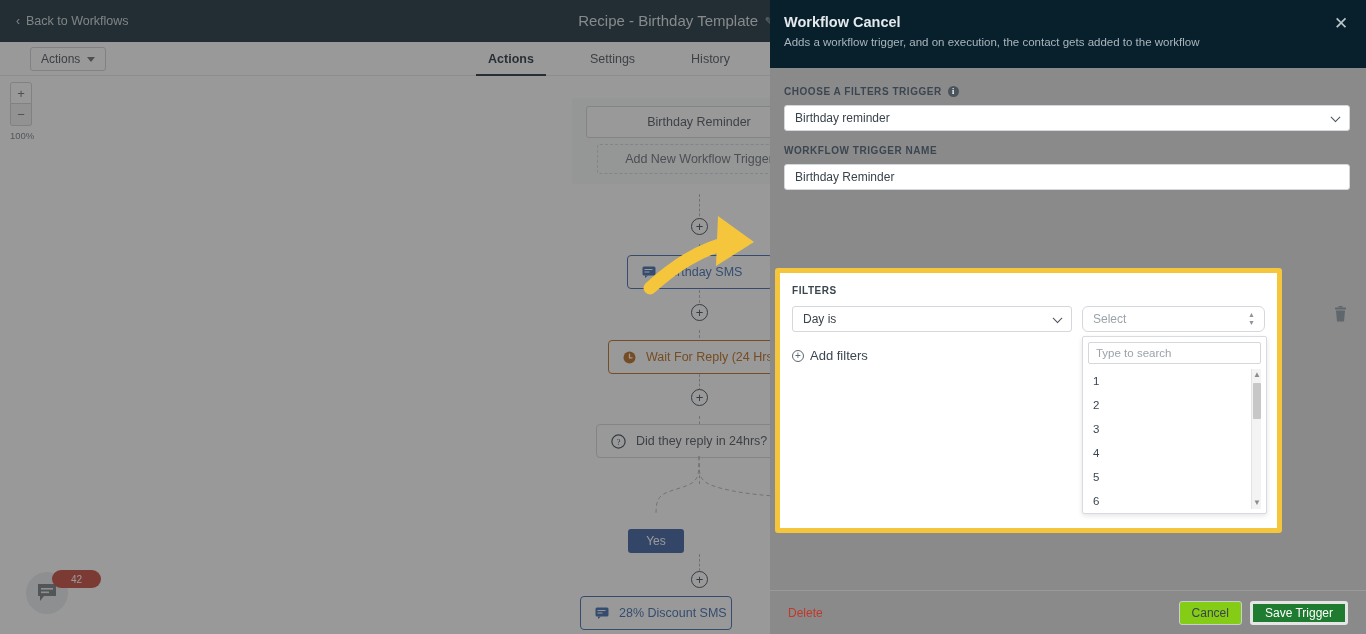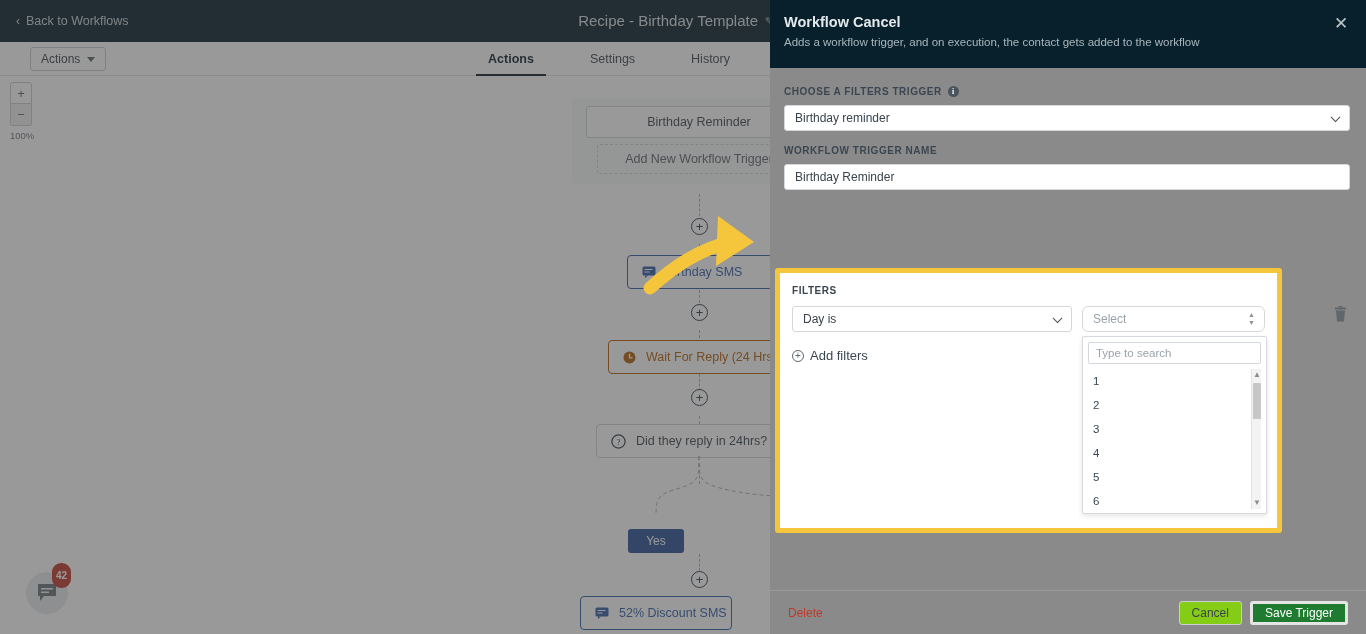--- a/index.html
+++ b/index.html
@@ -115,22 +115,22 @@
   .branch-svg { position: absolute; left: 560px; top: 380px; }
 
   .chat-bubble {
     position: absolute; left: 26px; bottom: 20px;
     width: 42px; height: 42px; border-radius: 50%;
     background: #e9eaec; display: flex; align-items: center; justify-content: center;
     cursor: pointer;
   }
   .chat-badge {
     position: absolute; left: 52px; bottom: 46px;
-    min-width: 18px; height: 25px; padding: 0 4px; border-radius: 9px;
-    background: #c0392b; color: #fff; font-size: 10px; font-weight: bold;
+    min-width: 18px; height: 18px; padding: 0 19px; border-radius: 9px;
+    background: #c0392b; color: #fff; font-size: 10px; font-weight: normal;
     display: flex; align-items: center; justify-content: center;
   }
 
   
   #dim-overlay {
     position: absolute; inset: 0; width: 1366px; height: 634px;
     background: rgba(60,60,60,0.52); pointer-events: none;
   }
 
   
@@ -383,21 +383,21 @@
 
     <div class="node sms" style="left:580px; top:520px; width:152px;">
       <span class="node-ico">
         <svg width="14" height="12" viewBox="0 0 14 12">
             <rect x="0.5" y="0.5" width="13" height="9" rx="1.5" fill="#2f5ea8"></rect>
             <path d="M3 9.5 L3 12 L6 9.5 Z" fill="#2f5ea8"></path>
             <rect x="2.5" y="3" width="8" height="1" fill="#fff"></rect>
             <rect x="2.5" y="5.5" width="5" height="1" fill="#fff"></rect>
           </svg>
       </span>
-      <span>52% Discount SMS</span>
+      <span>28% Discount SMS</span>
     </div>
 
     <div class="chat-bubble">
       <svg width="22" height="20" viewBox="0 0 22 20">
         <path d="M2 1 H20 V13 H8 L4 18 V13 H2 Z" fill="#6d7378"></path>
         <rect x="5" y="5" width="12" height="1.6" fill="#e9eaec"></rect>
         <rect x="5" y="8.5" width="8" height="1.6" fill="#e9eaec"></rect>
       </svg>
     </div>
     <div class="chat-badge">

